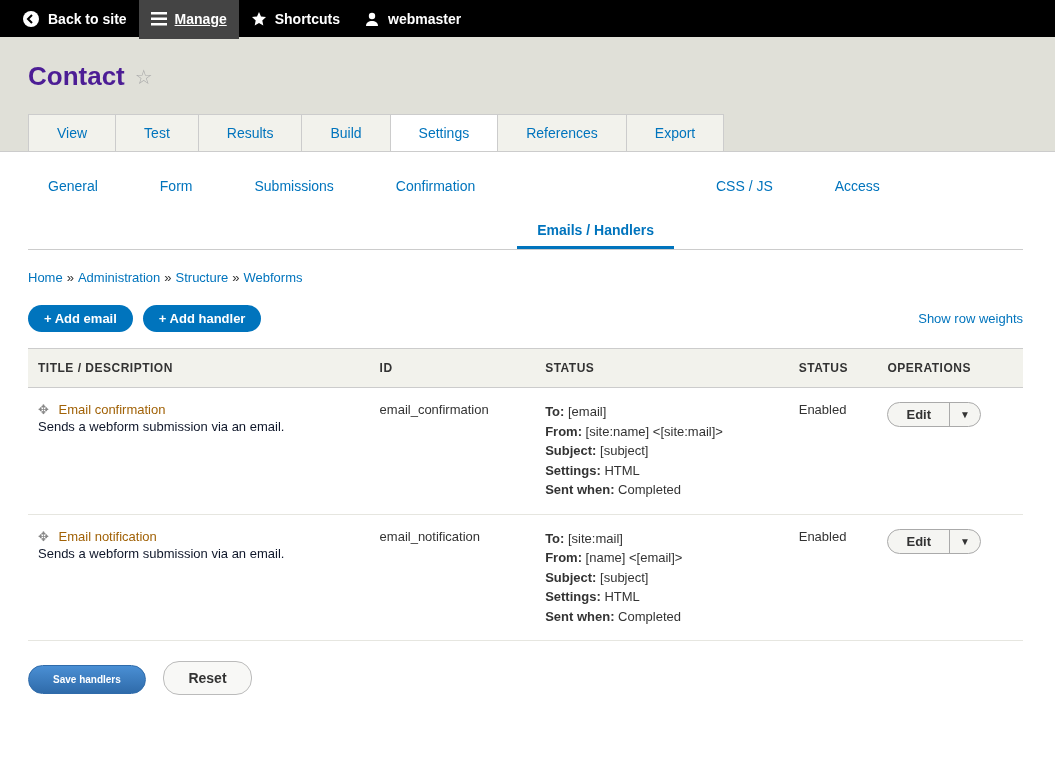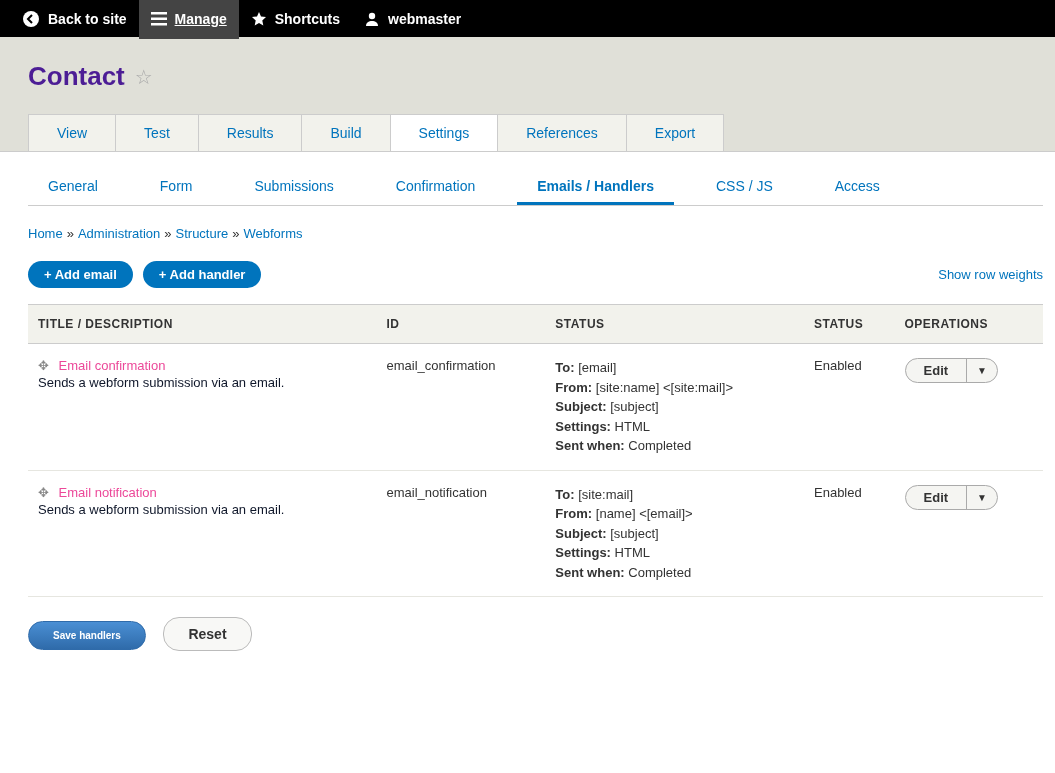--- a/index.html
+++ b/index.html
@@ -18,43 +18,43 @@
 .page-title-row { display: flex; align-items: center; margin-bottom: 22px; }
 .page-title { font-size: 26px; font-weight: bold; color: #4c1d95; margin-right: 10px; }
 .star { color: #aaa; font-size: 20px; cursor: pointer; }
 
 
 .primary-tabs { display: flex; }
 .primary-tab { padding: 10px 28px; border: 1px solid #ccc; border-bottom: none; background: #f2f2ec; color: #0074bd; font-size: 14px; cursor: pointer; margin-right: -1px; }
 .primary-tab.active { background: #fff; position: relative; z-index: 2; }
 
 
-.content { padding: 18px 12px 40px 28px; background: #fff; }
+.content { padding: 18px 32px 40px 28px; background: #fff; }
 
 
 .secondary-tabs { display: flex; border-bottom: 1px solid #ccc; margin-bottom: 20px; }
 .secondary-tab { padding: 8px 20px; color: #0074bd; cursor: pointer; font-size: 14px; border-bottom: 3px solid transparent; margin-right: 22px; }
-.secondary-tab.active { border-bottom-color: #0074bd; font-weight: bold; }
+.secondary-tab.active { border-bottom-color: #0074bd; font-weight: bold; margin-top: 44px; }
 
 
 .breadcrumb { margin-bottom: 20px; font-size: 13px; color: #333; }
 .breadcrumb a { color: #0074bd; text-decoration: none; }
 .crumb-sep { margin: 0 4px; color: #333; }
 
 
 .actions-row { display: flex; align-items: center; margin-bottom: 16px; }
 .pill-button { background: #0074bd; color: #fff; border: none; border-radius: 14px; padding: 6px 16px; font-size: 13px; font-weight: bold; cursor: pointer; margin-right: 10px; }
 .show-weights { margin-left: auto; color: #0074bd; cursor: pointer; font-size: 13px; }
 
 
 .table { width: 100%; border-collapse: collapse; }
 .table thead th { text-align: left; padding: 12px 10px; background: #f2f2ec; border-top: 1px solid #ccc; border-bottom: 1px solid #ccc; font-size: 12px; letter-spacing: 0.5px; color: #333; font-weight: bold; margin-top: 30px; }
 .table tbody td { padding: 14px 10px; border-bottom: 1px solid #e6e6e0; vertical-align: top; font-size: 13px; color: #333; }
 .handle { color: #888; cursor: move; margin-right: 6px; }
-.title-link { color: #ec4899; text-decoration: none; }
+.title-link { color: #a16207; text-decoration: none; }
 .desc { display: block; color: #0f172a; margin-top: 2px; }
 .summary-line { line-height: 1.5; }
 .summary-line b { font-weight: bold; }
 
 
 .ops-btn { display: inline-flex; align-items: stretch; border: 1px solid #aaa; border-radius: 14px; overflow: hidden; background: #f5f5f2; }
 .ops-btn .edit { padding: 4px 18px; font-weight: bold; font-size: 13px; cursor: pointer; border-right: 1px solid #aaa; }
 .ops-btn .caret { padding: 4px 10px; cursor: pointer; font-size: 10px; display: flex; align-items: center; }
 
 

